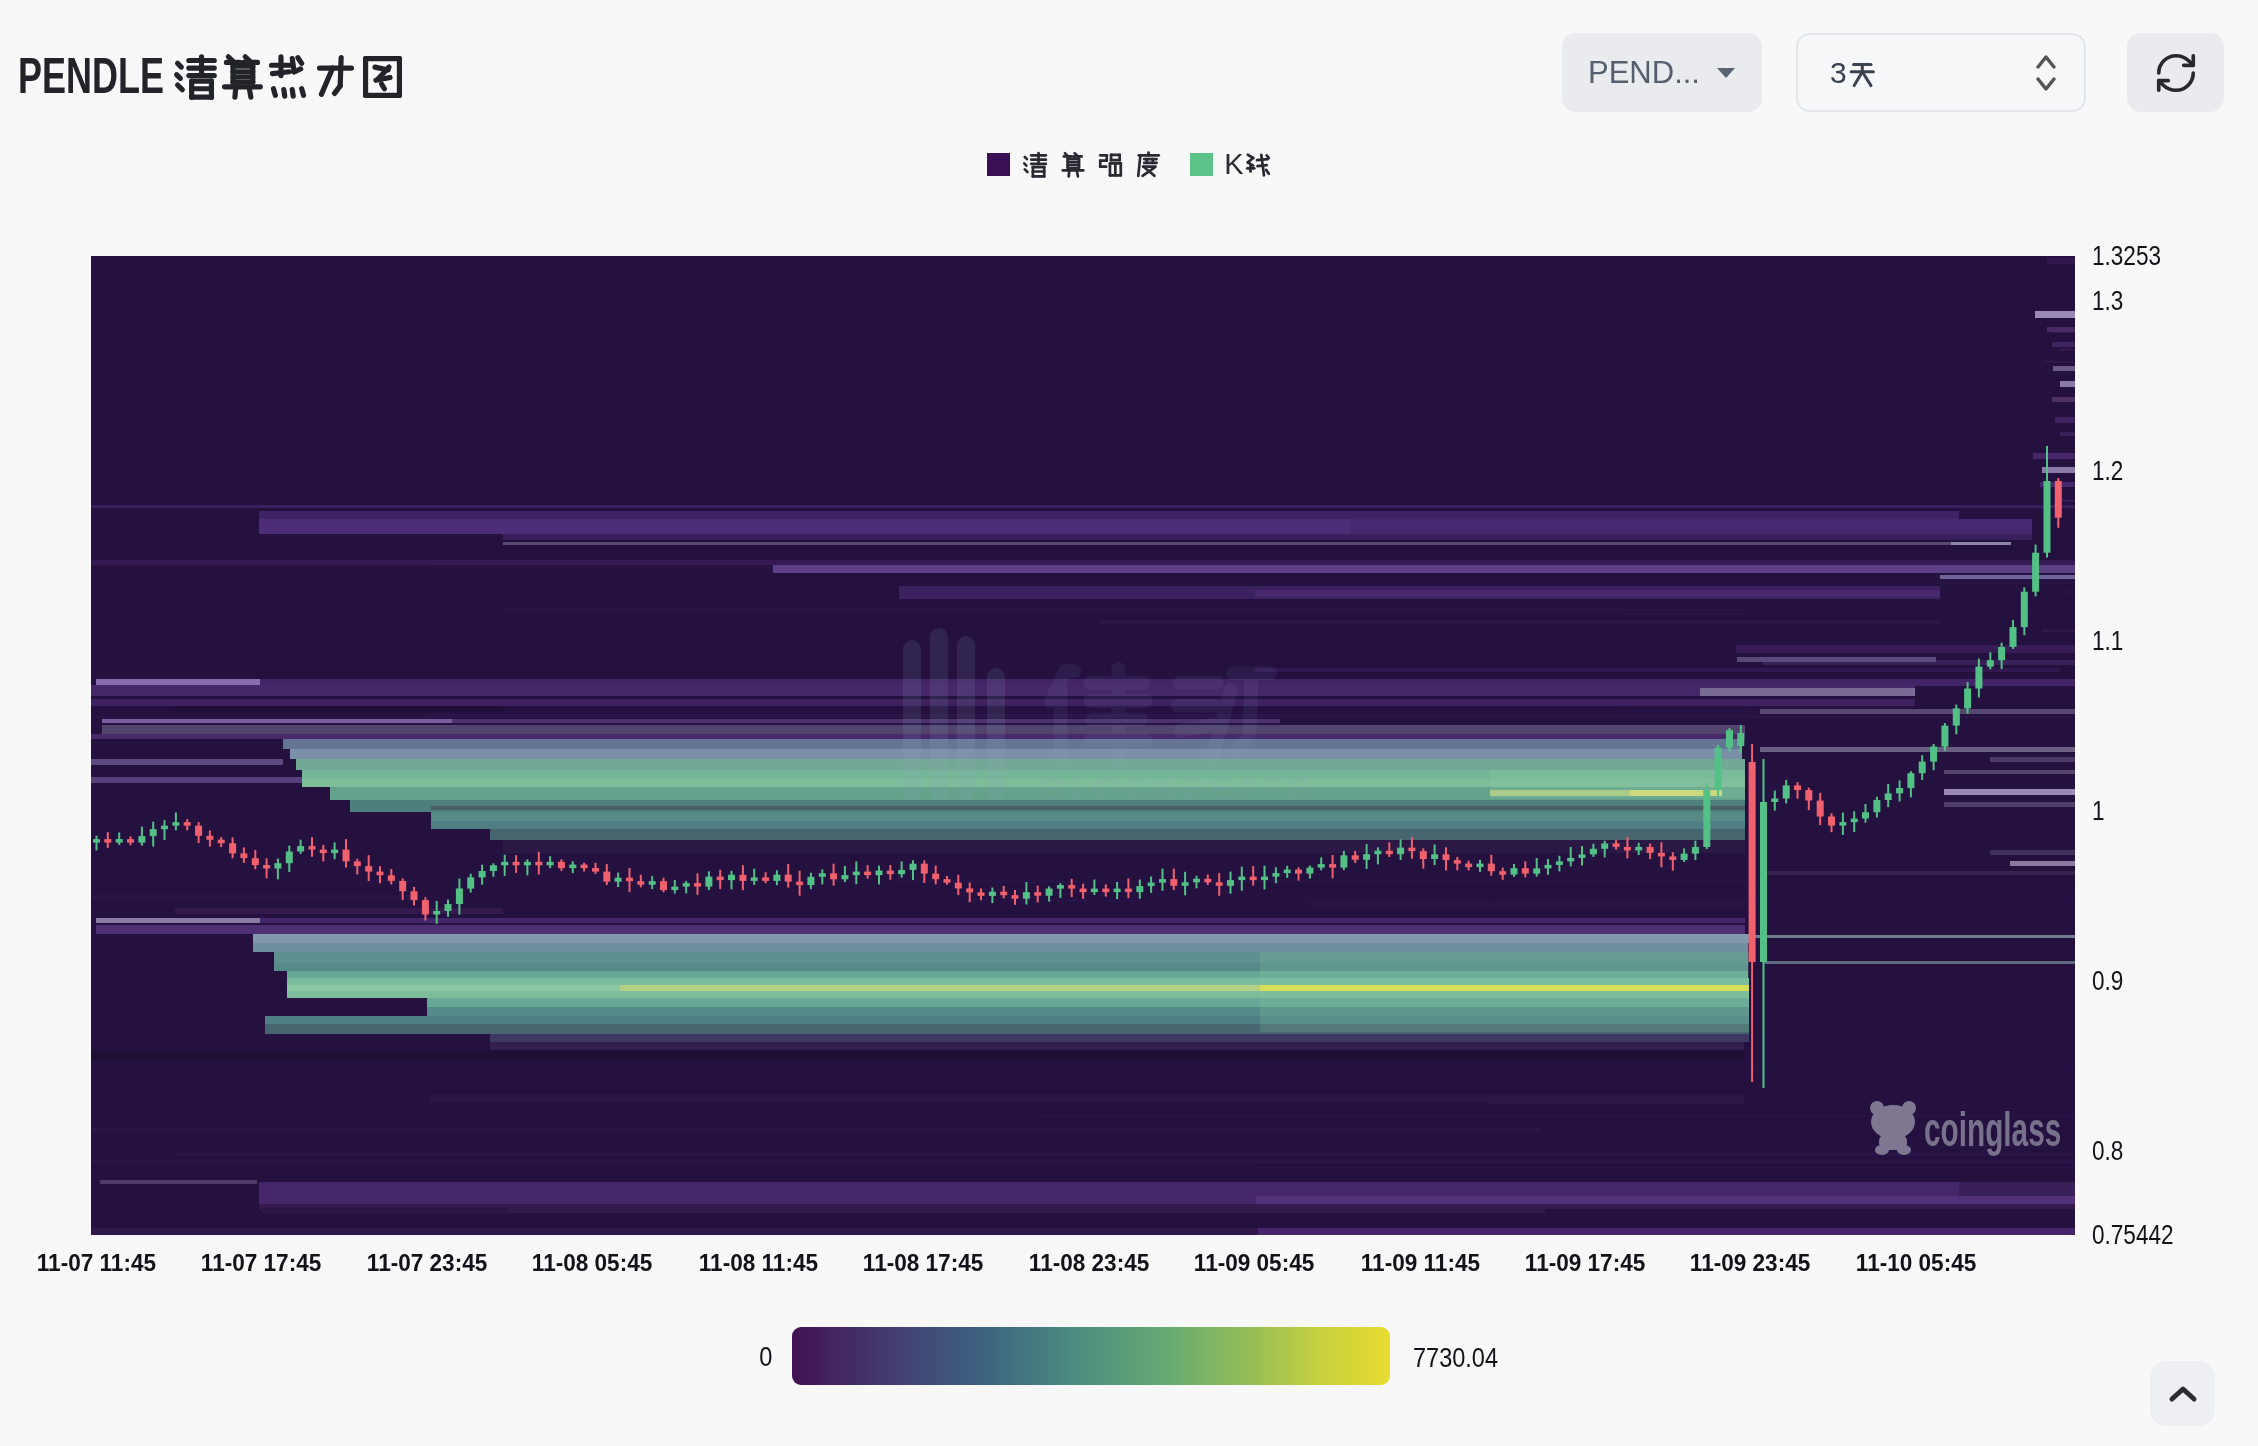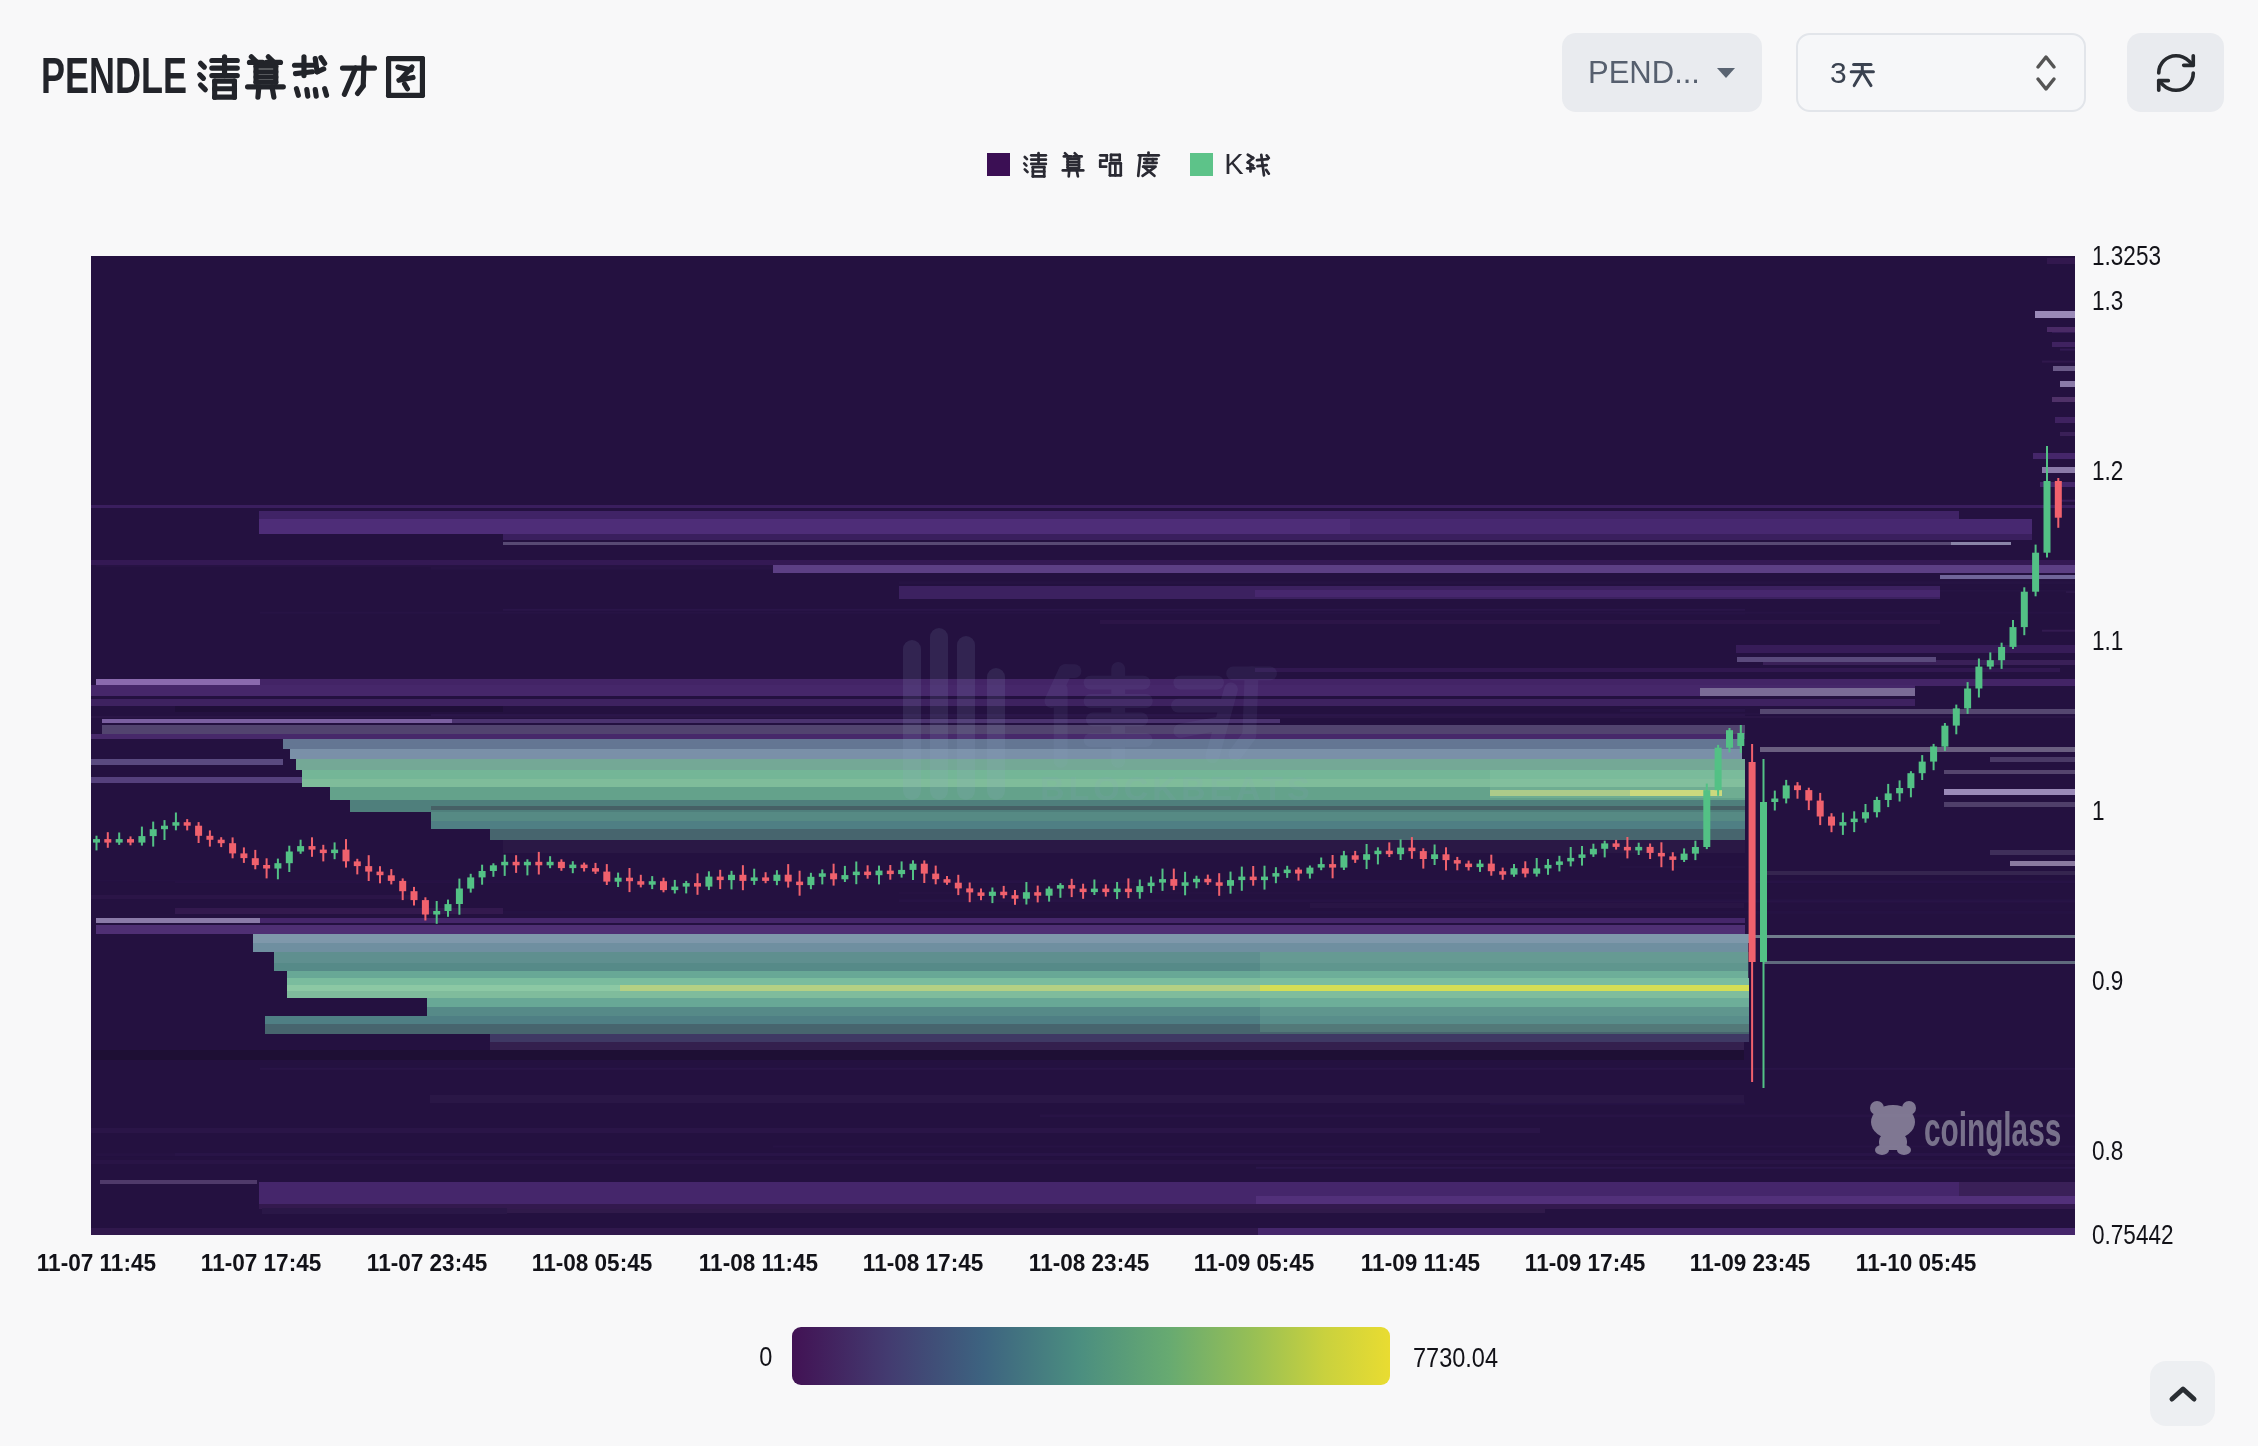--- a/index.html
+++ b/index.html
@@ -1,16 +1,16 @@
 <!DOCTYPE html>
 <html><head><meta charset="utf-8"><style>
 *{margin:0;padding:0;box-sizing:border-box;}
 html,body{width:2258px;height:1446px;background:#f8f8f9;font-family:"Liberation Sans",sans-serif;overflow:hidden;position:relative;}
 </style></head><body>
-<div style="position:absolute;left:41px;top:47px;display:flex;align-items:center;">
+<div style="position:absolute;left:18px;top:47px;display:flex;align-items:center;">
     <span style="display:inline-block;font-size:50px;font-weight:bold;color:#22242a;transform:scaleX(0.72);transform-origin:0 50%;width:145px;white-space:nowrap;">PENDLE</span>
     <span style="width:8px;"></span>
     <svg width="47" height="47" viewBox="0 0 100 100" style="vertical-align:0px">
       <g stroke="#22242a" stroke-width="11" stroke-linecap="round" fill="none">
         <line x1="14" y1="22" x2="22" y2="30"></line>
         <line x1="12" y1="46" x2="20" y2="54"></line>
         <line x1="14" y1="68" x2="24" y2="78"></line>
         <line x1="38" y1="16" x2="92" y2="16"></line>
         <line x1="38" y1="32" x2="92" y2="32"></line>
         <line x1="38" y1="48" x2="92" y2="48"></line>

